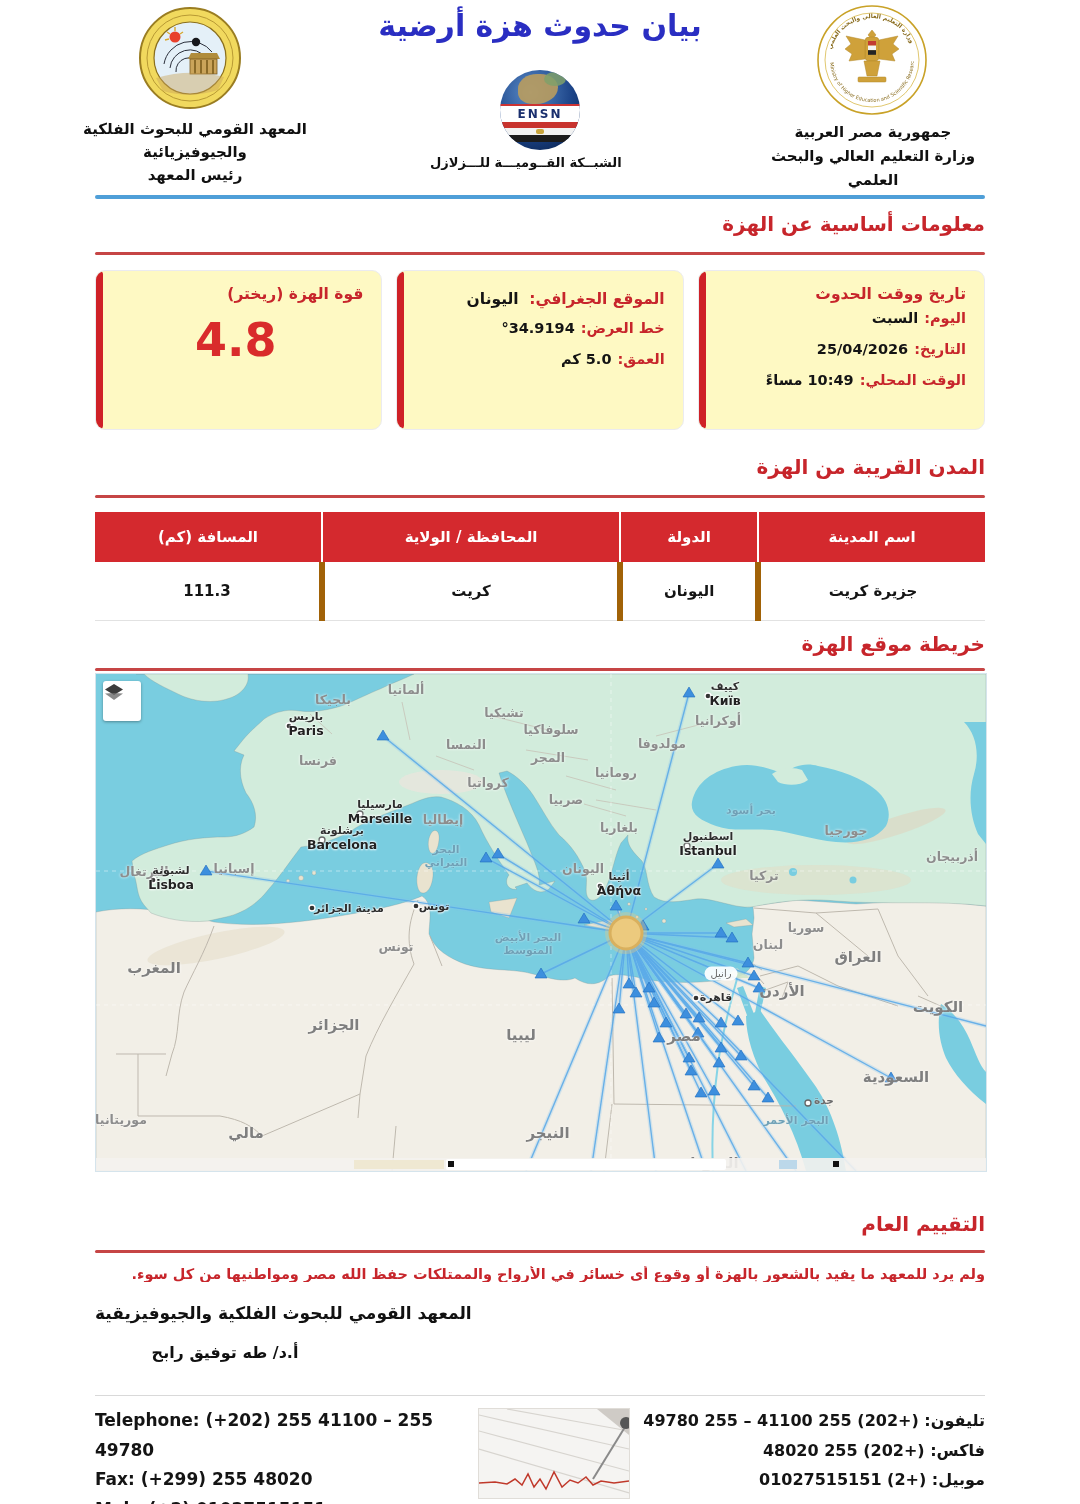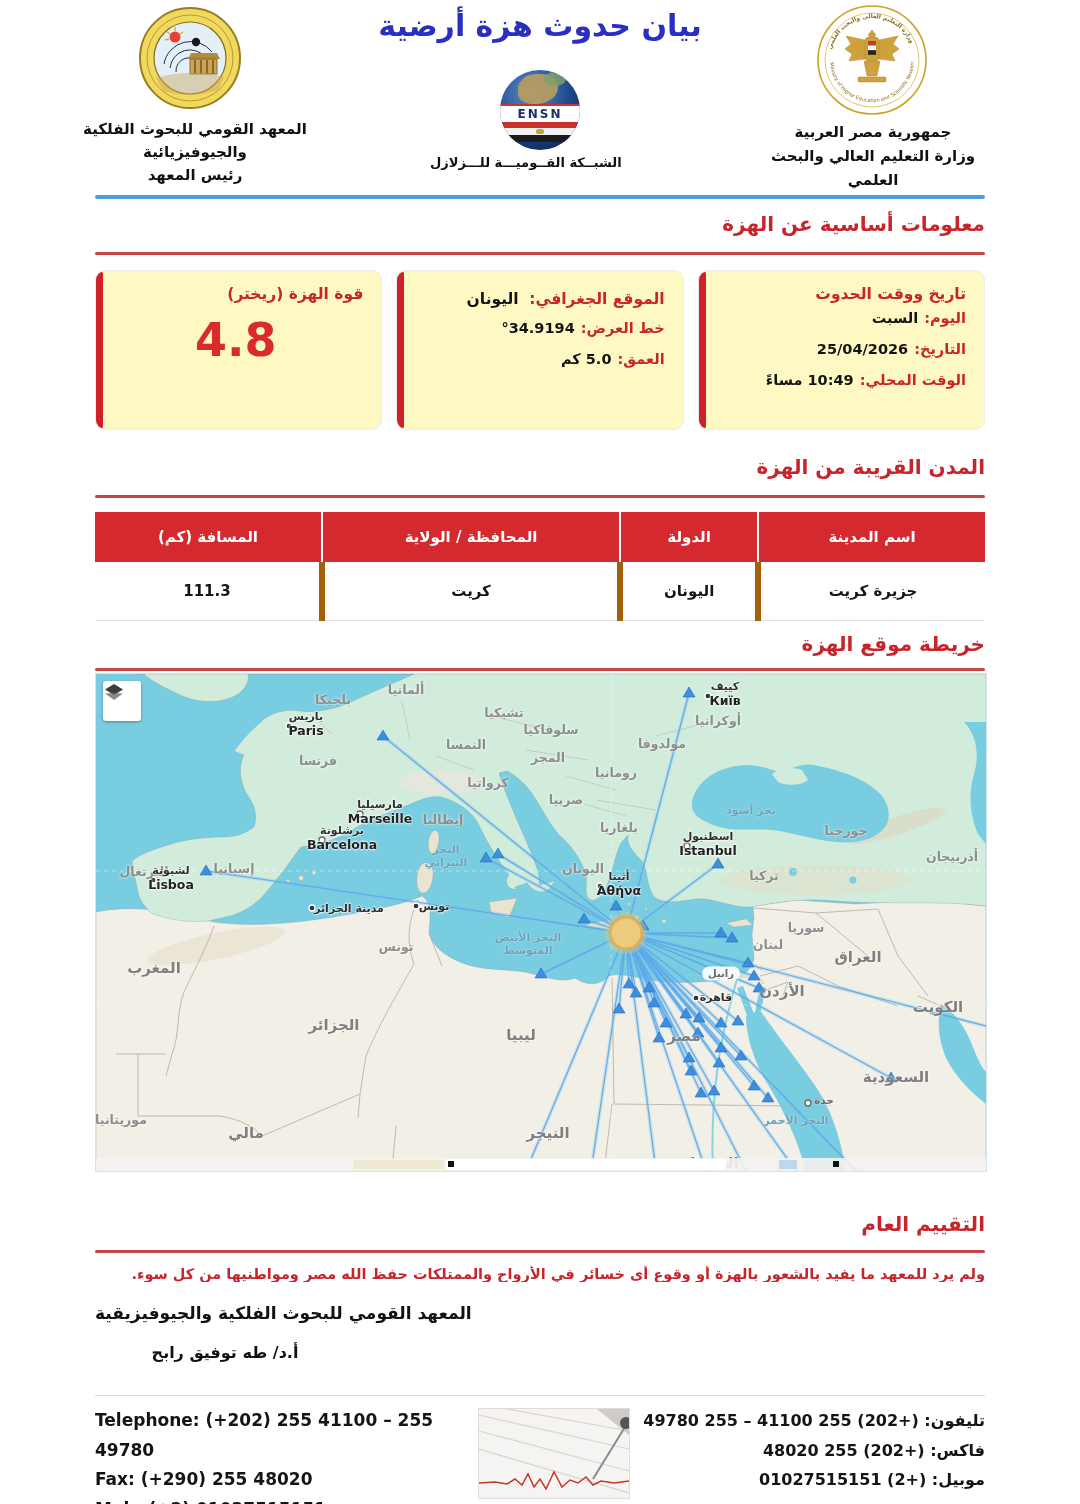--- a/index.html
+++ b/index.html
@@ -54,21 +54,21 @@
   
   .map{left:95px;top:673px;width:890px;height:497px;background:#79cde0;border:1px solid #d5e4ec;box-sizing:content-box;overflow:hidden;}
   .map svg{position:absolute;left:0;top:0;}
   .map-labels{position:absolute;left:0;top:0;width:890px;height:497px;pointer-events:none;}
   .mlabel{position:absolute;transform:translate(-50%,-55%);white-space:pre-line;text-align:center;line-height:1.15;}
   .mlabel.co{font-size:12.5px;font-weight:bold;color:#8d8d8d;text-shadow:0 0 3px #fff;}
   .mlabel.co2{font-size:15px;font-weight:bold;color:#7f7f7f;text-shadow:0 0 3px #fff;}
   .mlabel.sea{font-size:11px;font-weight:bold;color:#6fa0b6;text-shadow:0 0 2px #d8f0f6;}
   .mlabel.city{font-size:11px;font-weight:bold;color:#2e2e2e;text-shadow:0 1px 2px #fff,0 -1px 2px #fff;}
   .mlabel.city-s{font-size:10.5px;font-weight:bold;color:#6b6b6b;text-shadow:0 0 2px #fff;}
-  .mlabel.pill{font-size:10px;font-weight:bold;color:#6a6a6a;background:rgba(255,255,255,.92);
+  .mlabel.pill{font-size:10px;font-weight:normal;color:#6a6a6a;background:rgba(255,255,255,.92);
       border-radius:7px;padding:1px 6px;white-space:nowrap;}
   .mlat{font-size:12.5px;font-weight:bold;color:#222;}
   .layers-btn{position:absolute;left:7px;top:7px;width:38px;height:40px;background:#fff;border-radius:3px;
       box-shadow:0 1px 3px rgba(0,0,0,.35);display:flex;align-items:center;justify-content:center;}
   .attrib{position:absolute;left:0;bottom:0;width:890px;height:13px;background:rgba(244,242,238,.9);}
   .attrib .seg-w{position:absolute;left:350px;top:1px;width:280px;height:11px;background:#fff;border-radius:2px;}
   .attrib .seg-b1{position:absolute;left:352px;top:3px;width:6px;height:6px;background:#111;}
   .attrib .seg-b2{position:absolute;left:737px;top:3px;width:6px;height:6px;background:#111;}
   .attrib .seg-y{position:absolute;left:258px;top:2px;width:90px;height:9px;background:#efe8d2;}
   .attrib .seg-bl{position:absolute;left:683px;top:2px;width:18px;height:9px;background:#bcd8ea;}
@@ -526,21 +526,21 @@
   <div class="abs sec-rule" style="top:1250px;"></div>
 
   <div class="abs sig-org">المعهد القومي للبحوث الفلكية والجيوفيزيقية</div>
   <div class="abs assessment">ولم يرد للمعهد ما يفيد بالشعور بالهزة أو وقوع أي خسائر في الأرواح والممتلكات حفظ الله مصر ومواطنيها من كل سوء.</div>
   <div class="abs sig-name">أ.د/ طه توفيق رابح</div>
 
   <div class="abs footer-rule"></div>
   <div class="abs footer-en">
     <div>
         <div>Telephone: (+202) 255 41100 – 255 49780</div>
-        <div>Fax: (+290) 255 48020</div>
+        <div>Fax: (+299) 255 48020</div>
         <div>Mob: (+2) 01027515151</div>
       </div>
 
   </div>
   <div class="abs seismo">
     <svg width="150" height="89" viewBox="0 0 150 89">
       <rect width="150" height="89" fill="#f5f4f2"></rect>
       <g stroke="#d7d4cf" stroke-width="1.2">
         <line x1="0" y1="6" x2="150" y2="40"></line>
           <line x1="0" y1="22" x2="150" y2="62"></line>

